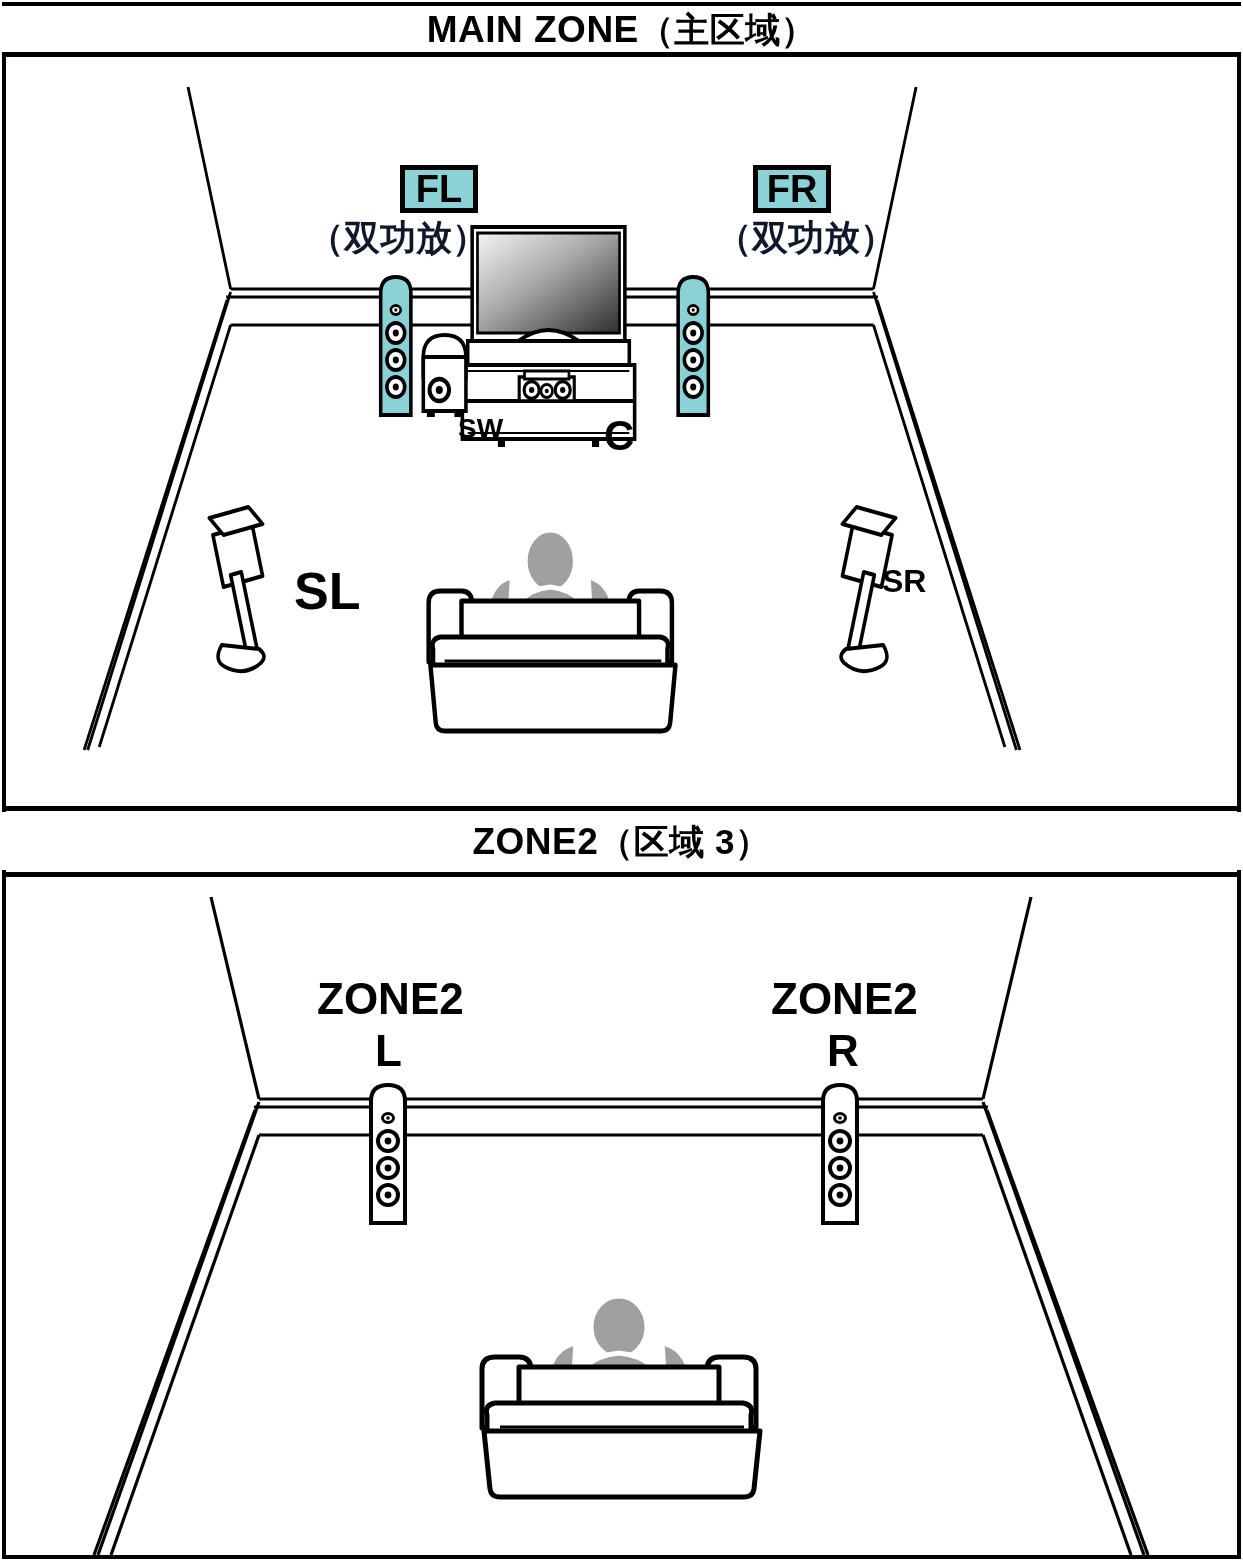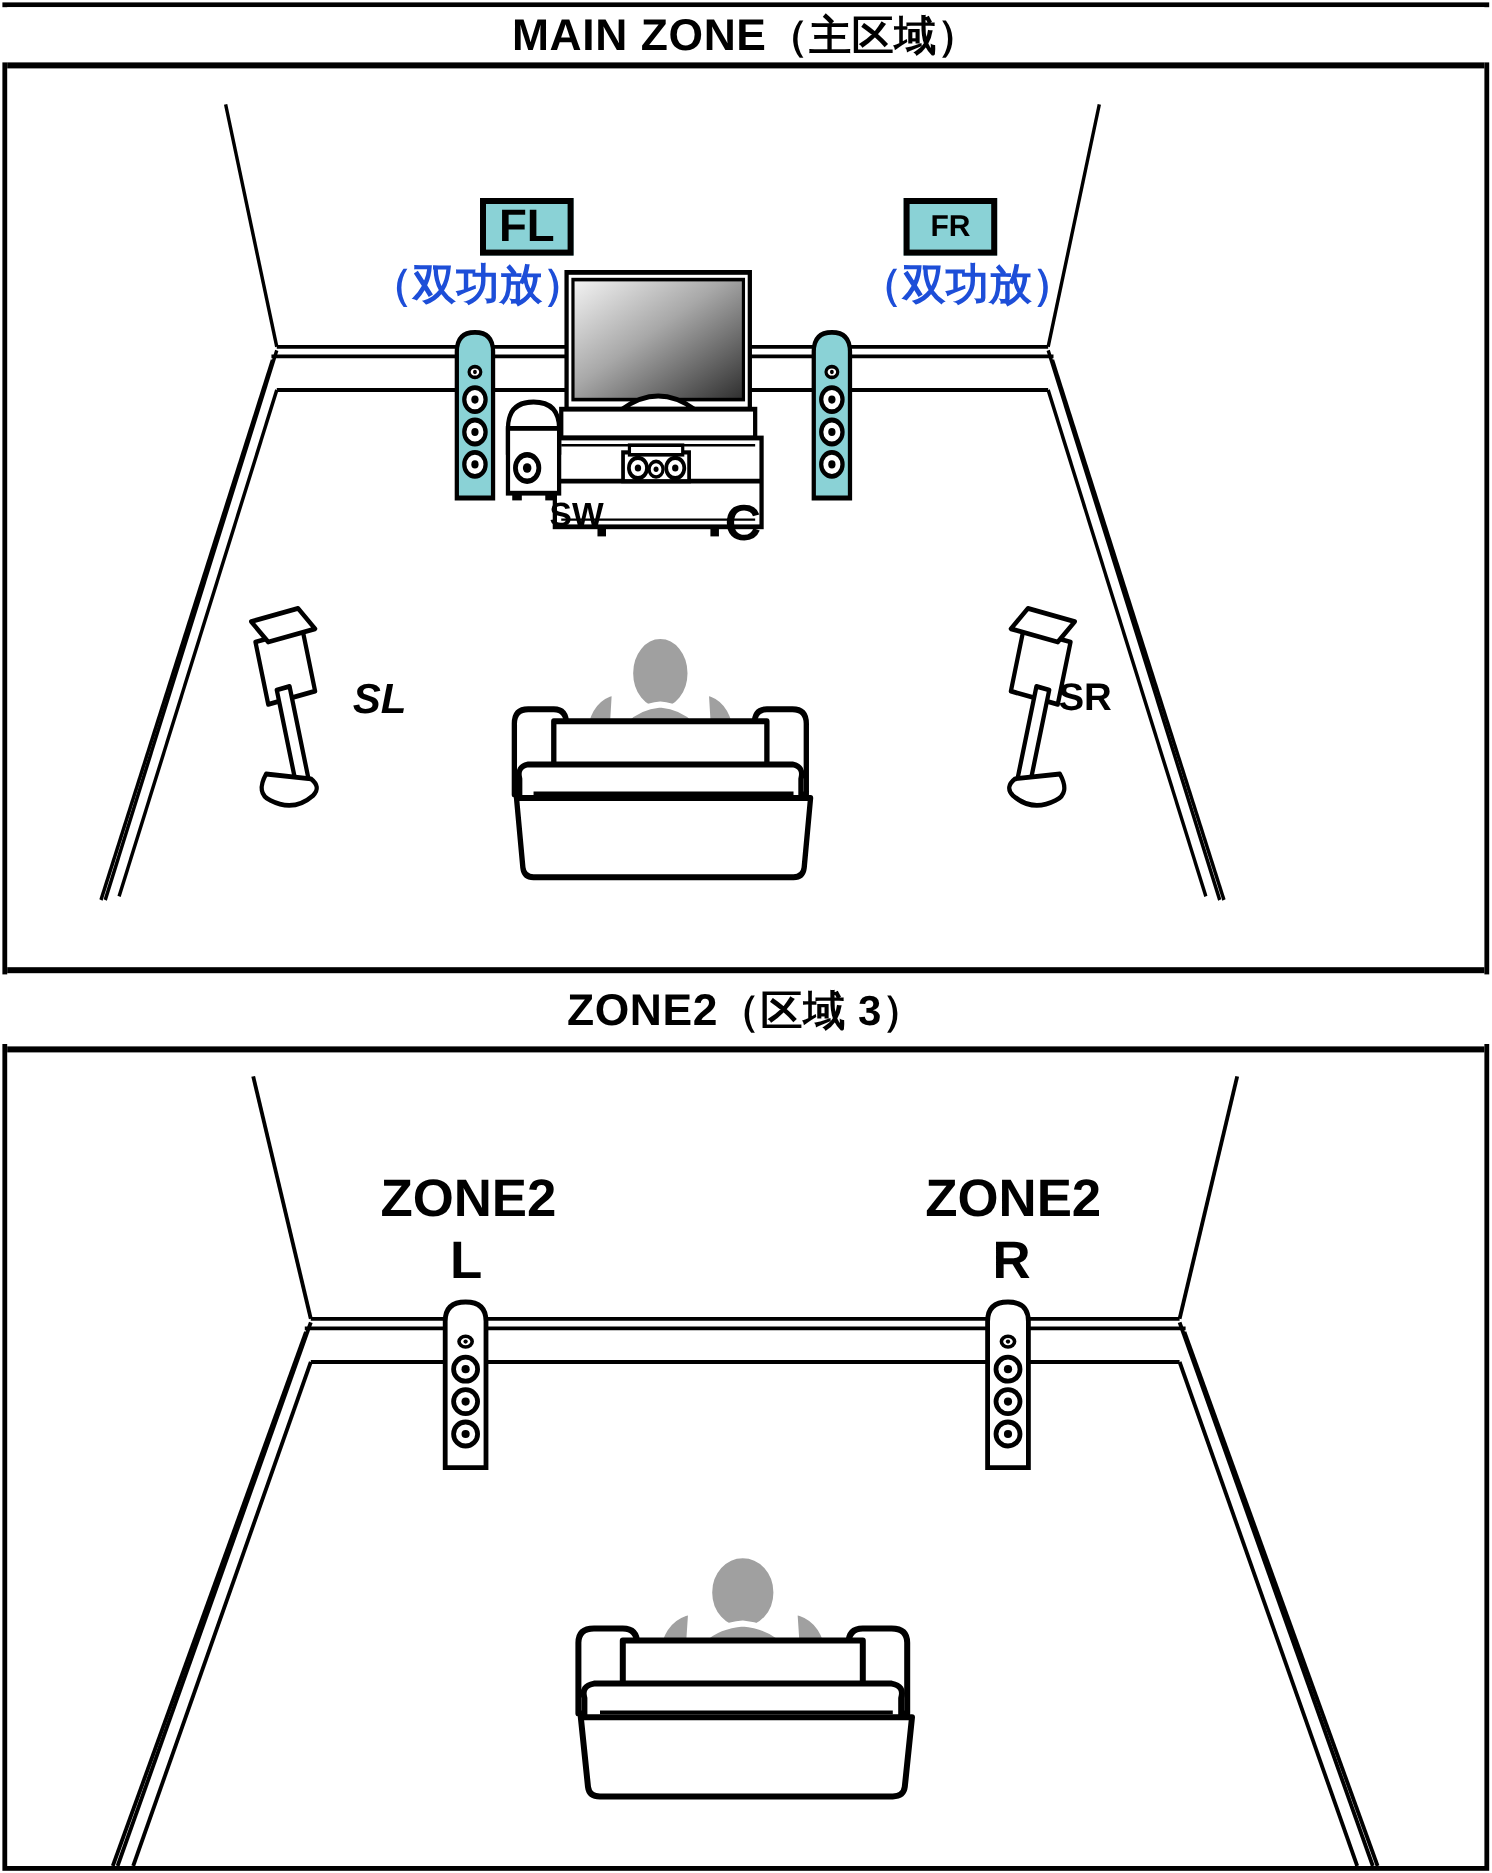--- a/index.html
+++ b/index.html
@@ -49,21 +49,21 @@
 
   .chip{
     position:absolute;
     background:#8ad2d6;border:5px solid #000;
     display:flex;align-items:center;justify-content:center;
     font-weight:bold;color:#000;
     box-sizing:border-box;
   }
 
   .paren{
-    position:absolute;font-weight:bold;color:#1d4ed8;white-space:nowrap;line-height:1;
+    position:absolute;font-weight:bold;color:#0f172a;white-space:nowrap;line-height:1;
     font-family:"DejaVu Sans",sans-serif;
   }
 </style>
 </head>
 <body>
 
 <div id="page">
 
   <div class="frame"></div>
 
@@ -198,28 +198,28 @@
         </g>
         <line x1="494" y1="604" x2="738" y2="604" stroke="#000" stroke-width="3"></line>
       </g>
     </svg>
 
     <div class="chip" style="left:394px;top:108px;width:78px;height:48px;font-size:38px;">
       <span>FL</span>
     </div>
     <div class="paren" style="left:302px;top:163px;font-size:36px;">（双功放）</div>
 
-    <div class="chip" style="left:747px;top:108px;width:78px;height:48px;font-size:25px;align-items:center;">
+    <div class="chip" style="left:747px;top:108px;width:78px;height:48px;font-size:38px;align-items:center;">
       <span>FR</span>
     </div>
     <div class="paren" style="left:710px;top:163px;font-size:36px;">（双功放）</div>
 
     <div class="lbl" style="left:452px;top:358px;font-size:28px;">SW</div>
     <div class="lbl" style="left:598px;top:358px;font-size:42px;">C</div>
-    <div class="lbl" style="left:288px;top:508px;font-size:35px;font-style:italic;">SL</div>
+    <div class="lbl" style="left:288px;top:508px;font-size:52px;">SL</div>
     <div class="lbl" style="left:876px;top:508px;font-size:32px;">SR</div>
   </div>
 
   <div class="hrule" id="rule-above-zone2-header"></div>
   <div class="zone-header" id="zone2-header">
     <div class="htext">
       <span>ZONE2</span>
       <span class="cjk">（区域 3）</span>
     </div>
   </div>

